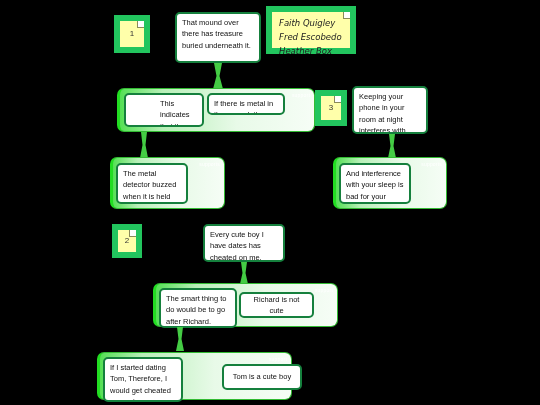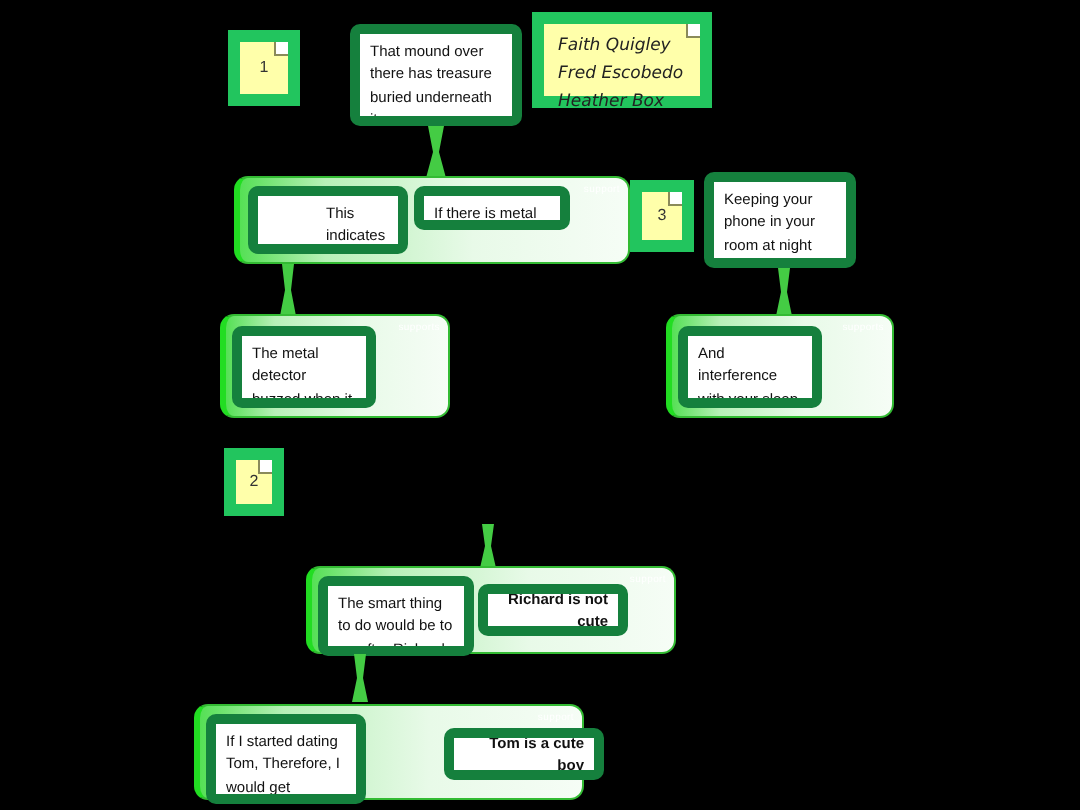--- a/index.html
+++ b/index.html
@@ -62,32 +62,31 @@
     color:#ffffff;
     letter-spacing:.2px;
     font-family:"Liberation Sans", sans-serif;
   }
 
   
   .claim{
     position:absolute;
     box-sizing:border-box;
     background:#ffffff;
-    border:5px solid #15803d;
+    border:2px solid #15803d;
     border-radius:5px;
     font-size:7.5px;
     line-height:1.5;
     color:#111111;
     padding:3px 5px;
     overflow:hidden;
   }
   .claim.center{
     display:flex;align-items:center;justify-content:center;
-    text-align:right;
-    font-weight:bold;
+    text-align:center;
   }
 
   
   .conn{position:absolute;}
   .conn svg{display:block;}
 </style>
 </head>
 <body>
 
 <div id="canvas">
@@ -145,20 +144,21 @@
   <div class="panel" style="left:333px;top:157px;width:114px;height:52px;">
     <span class="reltag">supports</span>
   </div>
   <div class="claim" style="left:339px;top:163px;width:72px;height:41px;">And interference with your sleep is bad for your immune system.</div>
 
   <div class="note numbered" style="left:112px;top:224px;width:30px;height:34px;">
     <span class="fold"></span>
     <span>2</span>
   </div>
 
+  <div class="claim" style="left:203px;top:224px;width:82px;height:38px;">Every cute boy I have dates has cheated on me.</div>
 
   <div class="conn" style="left:233px;top:262px;width:22px;height:22px;">
     <svg width="22" height="22" viewBox="0 0 22 22">
       <polygon points="8,0 14,0 12.5,11 15,22 7,22 9.5,11" fill="#44cc44"></polygon>
     </svg>
   </div>
 
   <div class="panel" style="left:153px;top:283px;width:185px;height:44px;">
     <span class="reltag">support</span>
   </div>

